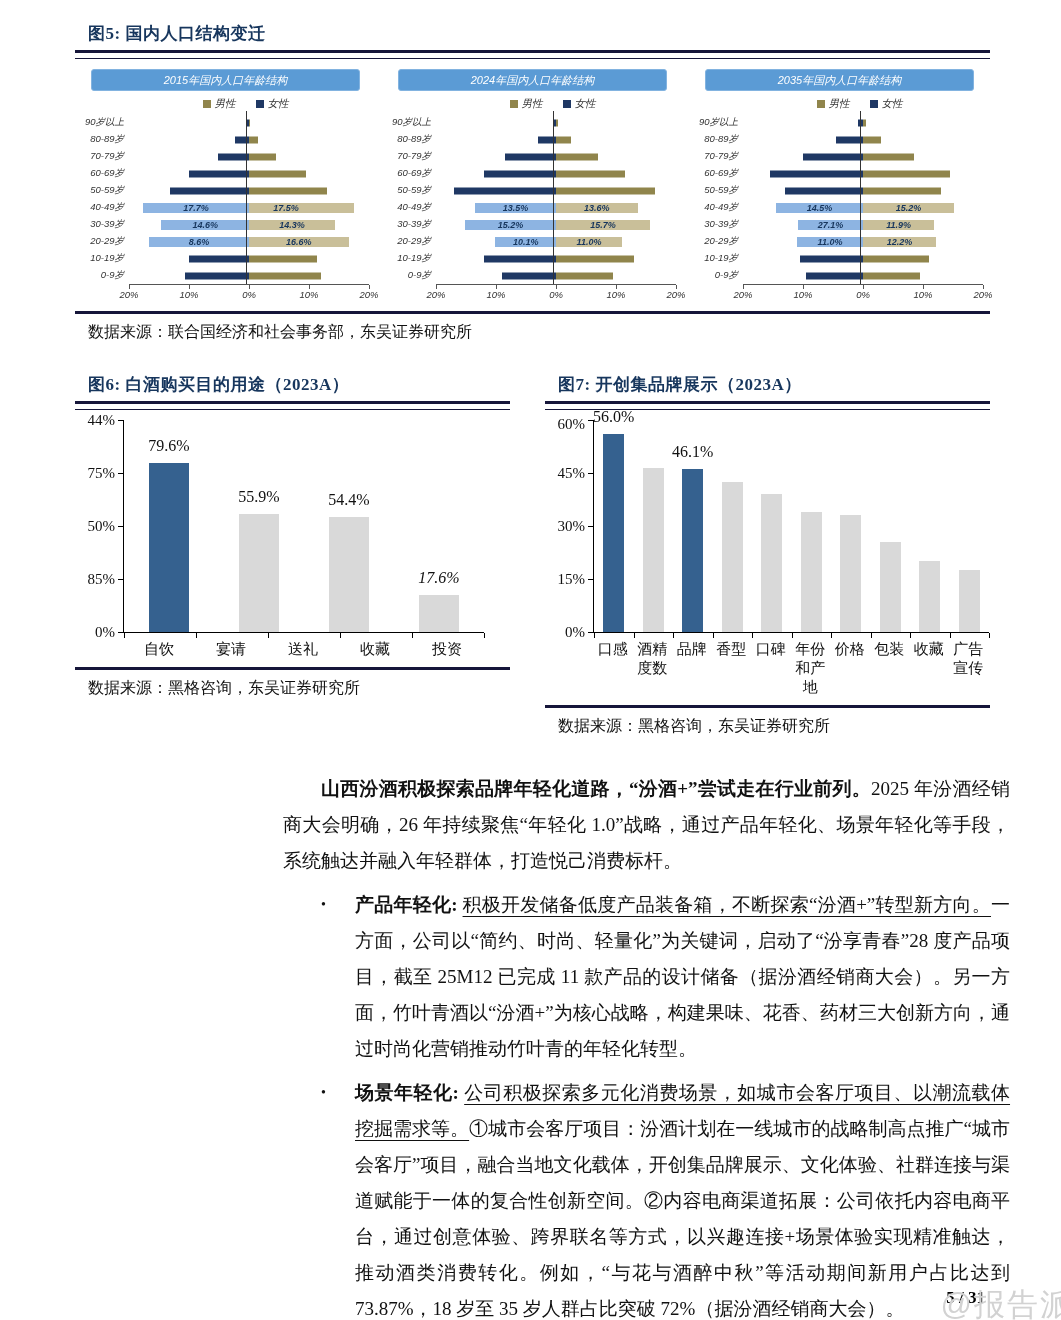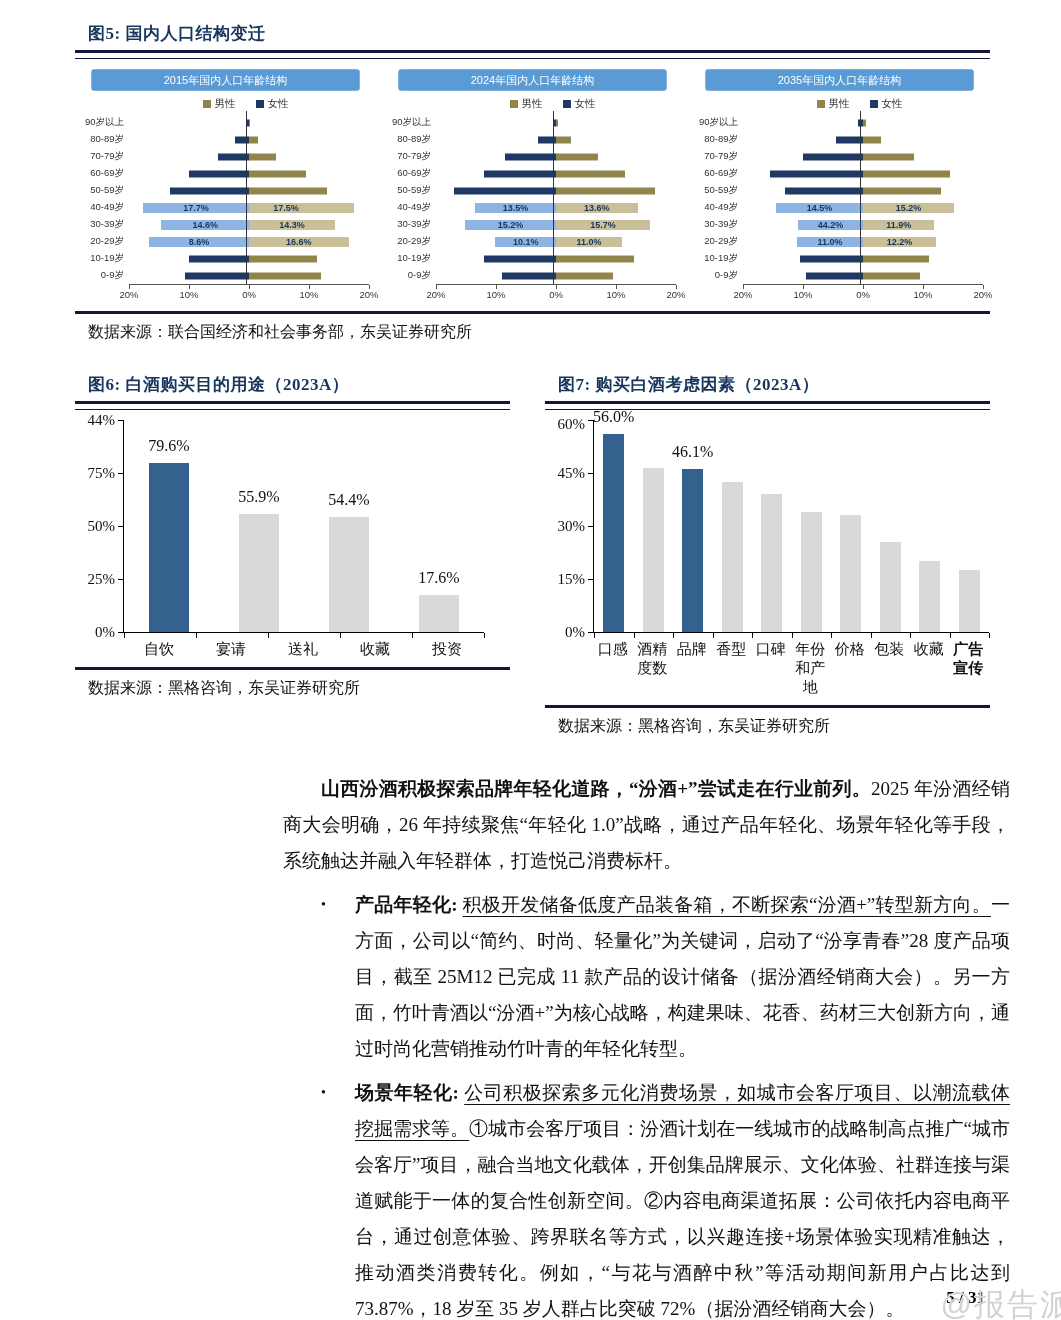--- a/index.html
+++ b/index.html
@@ -7,21 +7,21 @@
         font-family:"Liberation Serif",serif;color:#111;}
 
   
   .figsec{margin:22px 71px 0 75px;}
   .fig-title{font-size:17px;font-weight:bold;color:#17365d;padding-left:13px;letter-spacing:.5px;}
   .rule-double{margin-top:5px;height:5px;border-top:3px solid #16163a;border-bottom:1px solid #16163a;}
   .rule-bottom{border-top:3px solid #16163a;margin-top:2px;}
   .src{padding:8px 0 4px 13px;font-size:16px;color:#111;}
 
   
-  .panels{display:flex;justify-content:space-between;padding:10px 2px 6px;}
+  .panels{display:flex;justify-content:space-between;padding:10px 2px 6px;font-style:italic;}
   .panel{width:297px;}
   .panel-header{height:20px;line-height:20px;text-align:center;background:#5b9bd5;
       border:1px solid #82b3e0;border-radius:3px;color:#fff;
       font-family:"Liberation Sans",sans-serif;font-size:11px;margin:0 14px 5px;}
   .legend{display:flex;justify-content:center;gap:20px;align-items:center;height:16px;
       font-family:"Liberation Sans",sans-serif;font-size:10.5px;color:#333;margin-left:40px;}
   .sq{display:inline-block;width:8px;height:8px;margin-right:4px;vertical-align:-1px;}
   .pyr{position:relative;height:170px;margin-top:2px;}
   .pyr::after{content:"";position:absolute;left:169px;top:-3px;bottom:0;width:1px;background:#333;}
   .pyr-row{display:flex;align-items:center;height:17px;}
@@ -319,21 +319,21 @@
                 <div class="bar" style="left: 120px; width: 91.2px; height: 10px; background: rgb(201, 191, 153);"></div>
                 <span class="bval" style="left: 76.5px;">14.5%</span>
                 <span class="bval" style="left: 165.6px;">15.2%</span>
               </div>
             </div>
             <div class="pyr-row">
               <div class="pyr-lb">30-39岁</div>
               <div class="pyr-area">
                 <div class="bar" style="left: 55.2px; width: 64.8px; height: 10px; background: rgb(141, 180, 226);"></div>
                 <div class="bar" style="left: 120px; width: 71.4px; height: 10px; background: rgb(201, 191, 153);"></div>
-                <span class="bval" style="left: 87.6px;">44.2%</span>
+                <span class="bval" style="left: 87.6px;">27.1%</span>
                 <span class="bval" style="left: 155.7px;">11.9%</span>
               </div>
             </div>
             <div class="pyr-row">
               <div class="pyr-lb">20-29岁</div>
               <div class="pyr-area">
                 <div class="bar" style="left: 54px; width: 66px; height: 10px; background: rgb(141, 180, 226);"></div>
                 <div class="bar" style="left: 120px; width: 73.2px; height: 10px; background: rgb(201, 191, 153);"></div>
                 <span class="bval" style="left: 87px;">11.0%</span>
                 <span class="bval" style="left: 156.6px;">12.2%</span>
@@ -377,21 +377,21 @@
 
     <div class="fig6">
       <div class="fig-title">图6:  白酒购买目的用途（2023A）</div>
       <div class="rule-double"></div>
       <div class="bc" id="bc6">
           <div class="bc-inner">
             <div class="bc-y" style="height: 212px;">
               <span class="bc-ylb" style="top: 0px;">44%</span>
               <span class="bc-ylb" style="top: 53px;">75%</span>
               <span class="bc-ylb" style="top: 106px;">50%</span>
-              <span class="bc-ylb" style="top: 159px;">25%</span>
+              <span class="bc-ylb" style="top: 159px;">85%</span>
               <span class="bc-ylb" style="top: 212px;">0%</span>
             </div>
             <div class="bc-plot" style="width: 360px; height: 212px;">
               <div class="bc-ytick" style="top: 0px;"></div>
               <div class="bc-ytick" style="top: 53px;"></div>
               <div class="bc-ytick" style="top: 106px;"></div>
               <div class="bc-ytick" style="top: 159px;"></div>
               <div class="bc-ytick" style="top: 212px;"></div>
               <div class="bc-xtick" style="left: 0px;"></div>
               <div class="bc-xtick" style="left: 72px;"></div>
@@ -404,40 +404,40 @@
                 <div class="bc-val" style="bottom: 176.752px;">79.6%</div>
               </div>
               <div class="bc-col" style="width: 40px;">
                 <div class="bc-bar" style="height: 118.508px; background: rgb(217, 217, 217);"></div>
                 <div class="bc-val" style="bottom: 126.508px;">55.9%</div>
               </div>
               <div class="bc-col" style="width: 40px;">
                 <div class="bc-bar" style="height: 115.328px; background: rgb(217, 217, 217);"></div>
                 <div class="bc-val" style="bottom: 123.328px;">54.4%</div>
               </div>
-              <div class="bc-col" style="width: 40px;">
+              <div class="bc-col" style="width: 40px; font-style: italic;">
                 <div class="bc-bar" style="height: 37.312px; background: rgb(217, 217, 217);"></div>
                 <div class="bc-val" style="bottom: 45.312px;">17.6%</div>
               </div>
             </div>
           </div>
           <div class="bc-x" style="width: 360px;">
             <div class="bc-xlb" style="width: 70px;">自饮</div>
             <div class="bc-xlb" style="width: 70px;">宴请</div>
             <div class="bc-xlb" style="width: 70px;">送礼</div>
             <div class="bc-xlb" style="width: 70px;">收藏</div>
             <div class="bc-xlb" style="width: 70px;">投资</div>
           </div>
         </div>
       <div class="rule-bottom"></div>
       <div class="src">数据来源：黑格咨询，东吴证券研究所</div>
     </div>
 
     <div class="fig7">
-      <div class="fig-title">图7:  购买白酒考虑因素（2023A）</div>
+      <div class="fig-title">图7:  开创集品牌展示（2023A）</div>
       <div class="rule-double"></div>
       <div class="bc" id="bc7">
           <div class="bc-inner">
             <div class="bc-y" style="height: 212px;">
               <span class="bc-ylb" style="top: 4px;">60%</span>
               <span class="bc-ylb" style="top: 53px;">45%</span>
               <span class="bc-ylb" style="top: 106px;">30%</span>
               <span class="bc-ylb" style="top: 159px;">15%</span>
               <span class="bc-ylb" style="top: 212px;">0%</span>
             </div>
@@ -495,21 +495,21 @@
           <div class="bc-x" style="width: 395px;">
             <div class="bc-xlb" style="width: 39px;">口感</div>
             <div class="bc-xlb" style="width: 39px;">酒精度数</div>
             <div class="bc-xlb" style="width: 39px;">品牌</div>
             <div class="bc-xlb" style="width: 39px;">香型</div>
             <div class="bc-xlb" style="width: 39px;">口碑</div>
             <div class="bc-xlb" style="width: 39px;">年份和产地</div>
             <div class="bc-xlb" style="width: 39px;">价格</div>
             <div class="bc-xlb" style="width: 39px;">包装</div>
             <div class="bc-xlb" style="width: 39px;">收藏</div>
-            <div class="bc-xlb" style="width: 39px; font-weight: bold;">广告宣传</div>
+            <div class="bc-xlb" style="width: 39px;">广告宣传</div>
           </div>
         </div>
       <div class="rule-bottom"></div>
       <div class="src">数据来源：黑格咨询，东吴证券研究所</div>
     </div>
 
   </div>
 
   <div class="bodytext">
     <div class="p1"><span class="b">山西汾酒积极探索品牌年轻化道路，“汾酒+”尝试走在行业前列。</span><span>2025 年汾酒经销商大会明确，26 年持续聚焦“年轻化 1.0”战略，通过产品年轻化、场景年轻化等手段，系统触达并融入年轻群体，打造悦己消费标杆。</span></div>

